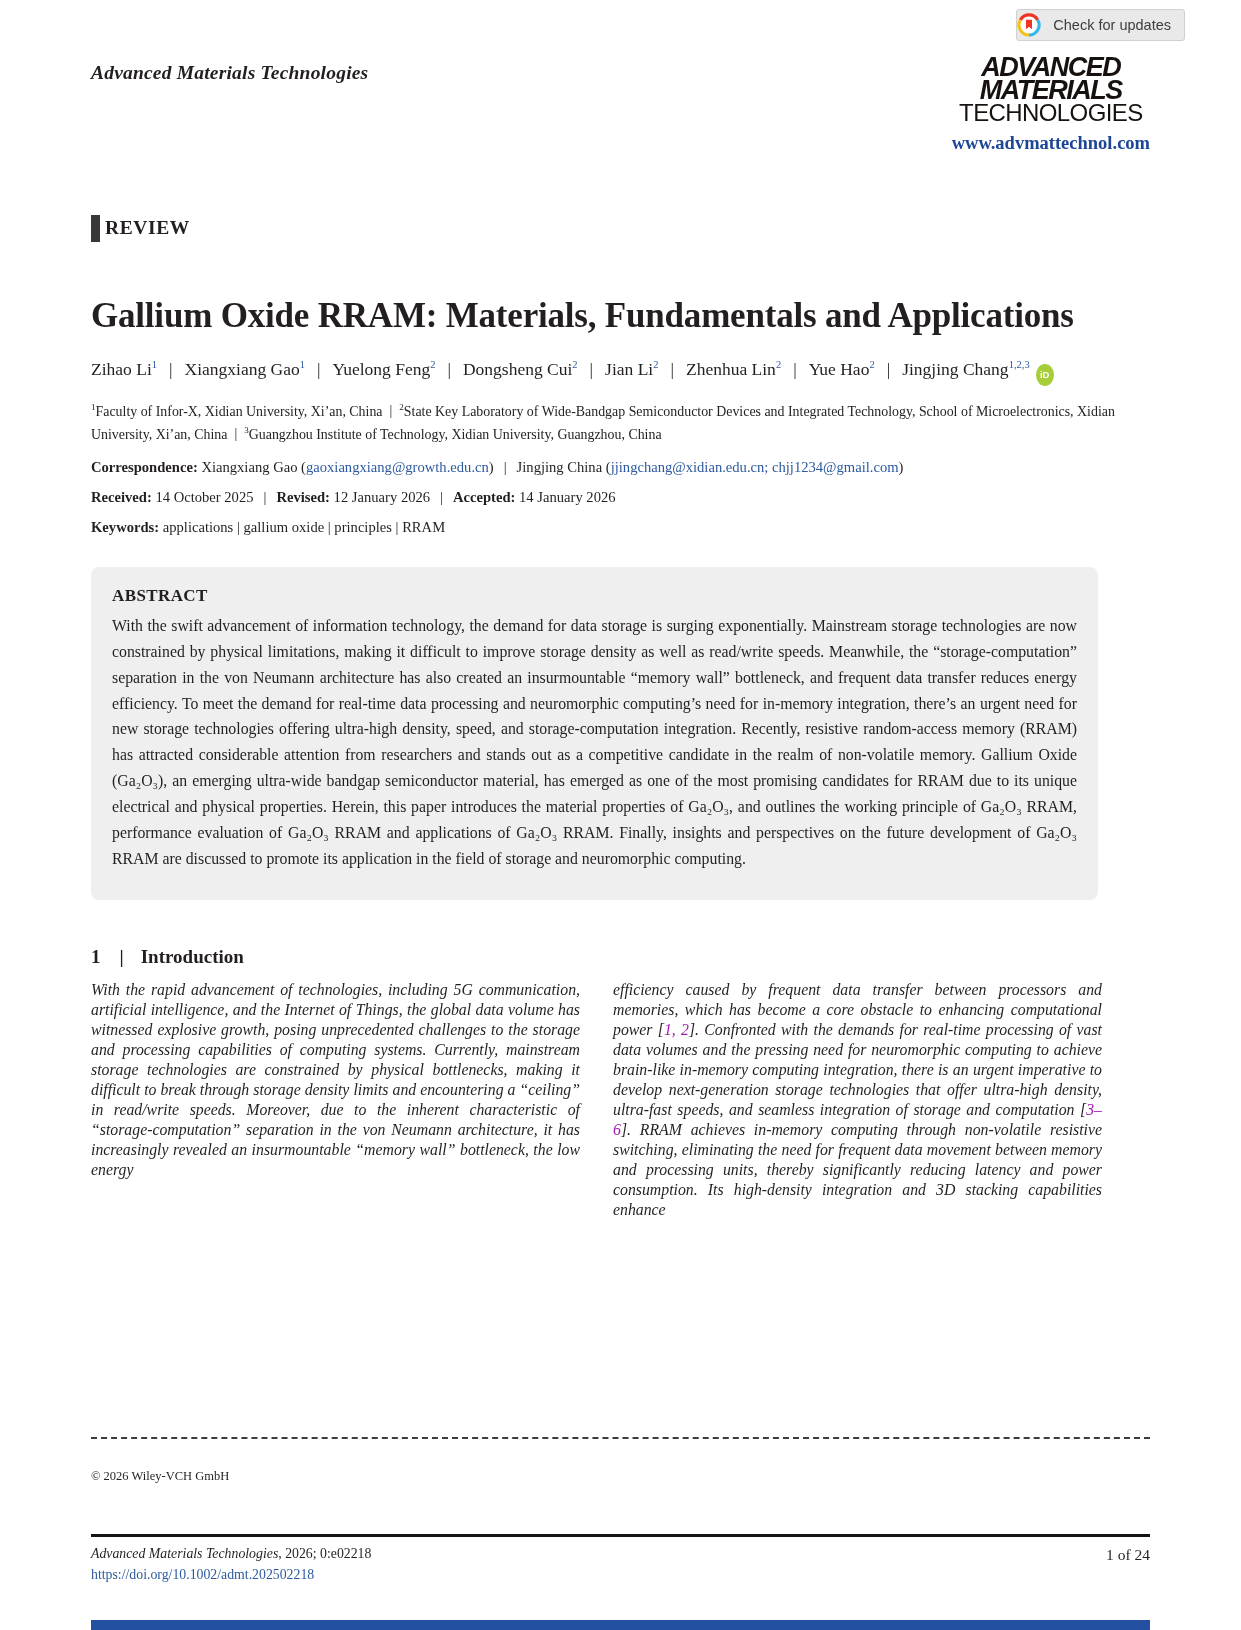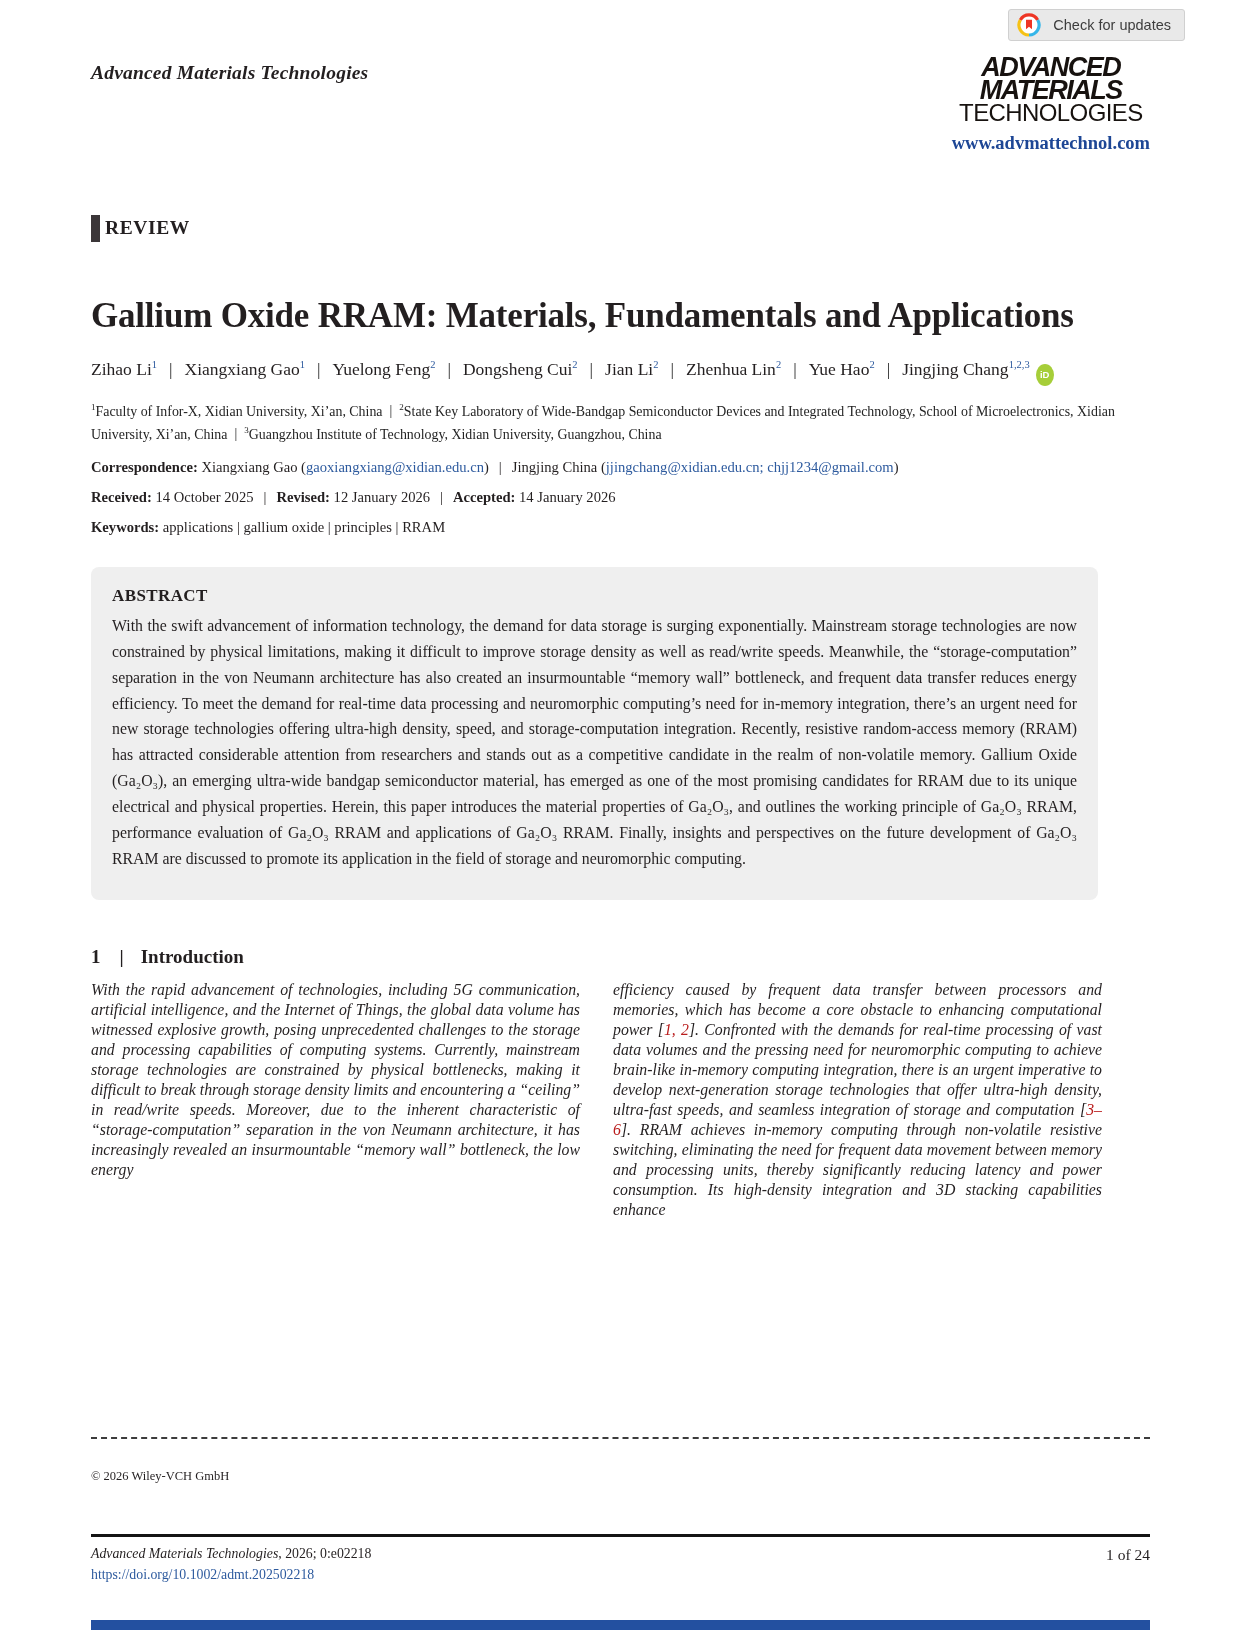--- a/index.html
+++ b/index.html
@@ -8,21 +8,21 @@
     background:#ffffff; color:#231f20;
     font-family:"Liberation Serif","DejaVu Serif",serif;
   }
   .page { position:relative; height:100%; padding:0 91px; box-sizing:border-box; }
 
   
   .check-badge {
     position:absolute; top:9px; right:56px;
     display:flex; align-items:center; gap:12px;
     background:#e9e9e9; border:1px solid #d0d0d0; border-radius:3px;
-    padding:3px 13px 3px 8px; cursor:pointer;
+    padding:3px 13px 3px 0; cursor:pointer;
     font-family:"Liberation Sans",sans-serif; font-size:14.5px; color:#3d3d3d;
   }
 
   
   .header-row { display:flex; justify-content:space-between; padding-top:54px; }
   .running-head { font-size:19.5px; font-weight:bold; font-style:italic; padding-top:8px; letter-spacing:0.2px; }
   .logo-block { text-align:center; font-family:"Liberation Sans",sans-serif; line-height:1; }
   .logo-l1,.logo-l2 { font-size:27px; font-weight:900; font-style:italic; letter-spacing:-1.5px; margin-bottom:-4px; color:#17120f; }
   .logo-l3 { font-size:24px; font-weight:400; letter-spacing:-0.6px; color:#17120f; margin-top:1px; }
   .logo-url { display:block; margin-top:9px; font-family:"Liberation Serif",serif; font-weight:bold; font-size:18.5px; color:#1d4695; text-decoration:none; }
@@ -54,21 +54,21 @@
   
   .abstract-box { margin-top:31px; background:#efefef; width:1007px; box-sizing:border-box; padding:19px 21px 28px;border-radius:8px; }
   .abstract-head { font-size:17px; font-weight:bold; letter-spacing:0.4px; }
   .abstract-body { margin:7px 0 0; font-size:15.8px; line-height:1.64; text-align:justify; }
 
   
   .section-head { margin-top:46px; font-size:19px; font-weight:bold; }
   .section-head .pipe { display:inline-block; margin:0 17px 0 19px; }
   .columns { margin-top:12px; display:flex; gap:33px;font-style:italic; }
   .col { width:489px; margin:0; font-size:15.8px; line-height:1.27; text-align:justify; }
-  .ref { color:#b91c1c; cursor:pointer; }
+  .ref { color:#a21caf; cursor:pointer; }
 
   
   .footer-area { position:absolute; left:91px; right:91px; top:1437px; }
   .dashed-rule { border-top:2px dashed #3c3c3c; }
   .copyright { margin-top:30px; font-size:12.5px; }
   .thick-rule { margin-top:50px; border-top:3px solid #141414; }
   .footer-row { margin-top:9px; display:flex; justify-content:space-between; align-items:flex-start; font-size:13.8px; }
   .fjournal { font-style:italic; }
   .doi { display:block; color:#2d5a9e; text-decoration:none; margin-top:5px; }
   .pageinfo { font-size:15.5px; }
@@ -109,21 +109,21 @@
 
   <div class="authors">
     <span class="author"><span>Zihao Li</span><sup>1</sup></span><span class="author-sep">|</span><span class="author"><span>Xiangxiang Gao</span><sup>1</sup></span><span class="author-sep">|</span><span class="author"><span>Yuelong Feng</span><sup>2</sup></span><span class="author-sep">|</span><span class="author"><span>Dongsheng Cui</span><sup>2</sup></span><span class="author-sep">|</span><span class="author"><span>Jian Li</span><sup>2</sup></span><span class="author-sep">|</span><span class="author"><span>Zhenhua Lin</span><sup>2</sup></span><span class="author-sep">|</span><span class="author"><span>Yue Hao</span><sup>2</sup></span><span class="author-sep">|</span><span class="author"><span>Jingjing Chang</span><sup>1,2,3</sup></span><span class="orcid">iD</span>
   </div>
 
   <div class="affils">
     <sup>1</sup><span>Faculty of Infor-X, Xidian University, Xi’an, China</span><span class="affil-sep">|</span><sup>2</sup><span>State Key Laboratory of Wide-Bandgap Semiconductor Devices and Integrated Technology, School of Microelectronics, Xidian University, Xi’an, China</span><span class="affil-sep">|</span><sup>3</sup><span>Guangzhou Institute of Technology, Xidian University, Guangzhou, China</span>
   </div>
 
   <p class="meta">
-    <span class="lbl">Correspondence:</span><span> Xiangxiang Gao (</span><a class="blue">gaoxiangxiang@xidian.edu.cn</a><span>)</span><span class="msep">|</span><span>Jingjing China (</span><a class="blue">jjingchang@xidian.edu.cn; chjj1234@gmail.com</a><span>)</span>
+    <span class="lbl">Correspondence:</span><span> Xiangxiang Gao (</span><a class="blue">gaoxiangxiang@growth.edu.cn</a><span>)</span><span class="msep">|</span><span>Jingjing China (</span><a class="blue">jjingchang@xidian.edu.cn; chjj1234@gmail.com</a><span>)</span>
   </p>
 
   <p class="meta">
     <span class="lbl">Received:</span><span> 14 October 2025</span><span class="msep">|</span><span class="lbl">Revised:</span><span> 12 January 2026</span><span class="msep">|</span><span class="lbl">Accepted:</span><span> 14 January 2026</span>
   </p>
 
   <p class="meta">
     <span class="lbl">Keywords:</span><span> applications | gallium oxide | principles | RRAM</span>
   </p>
 

